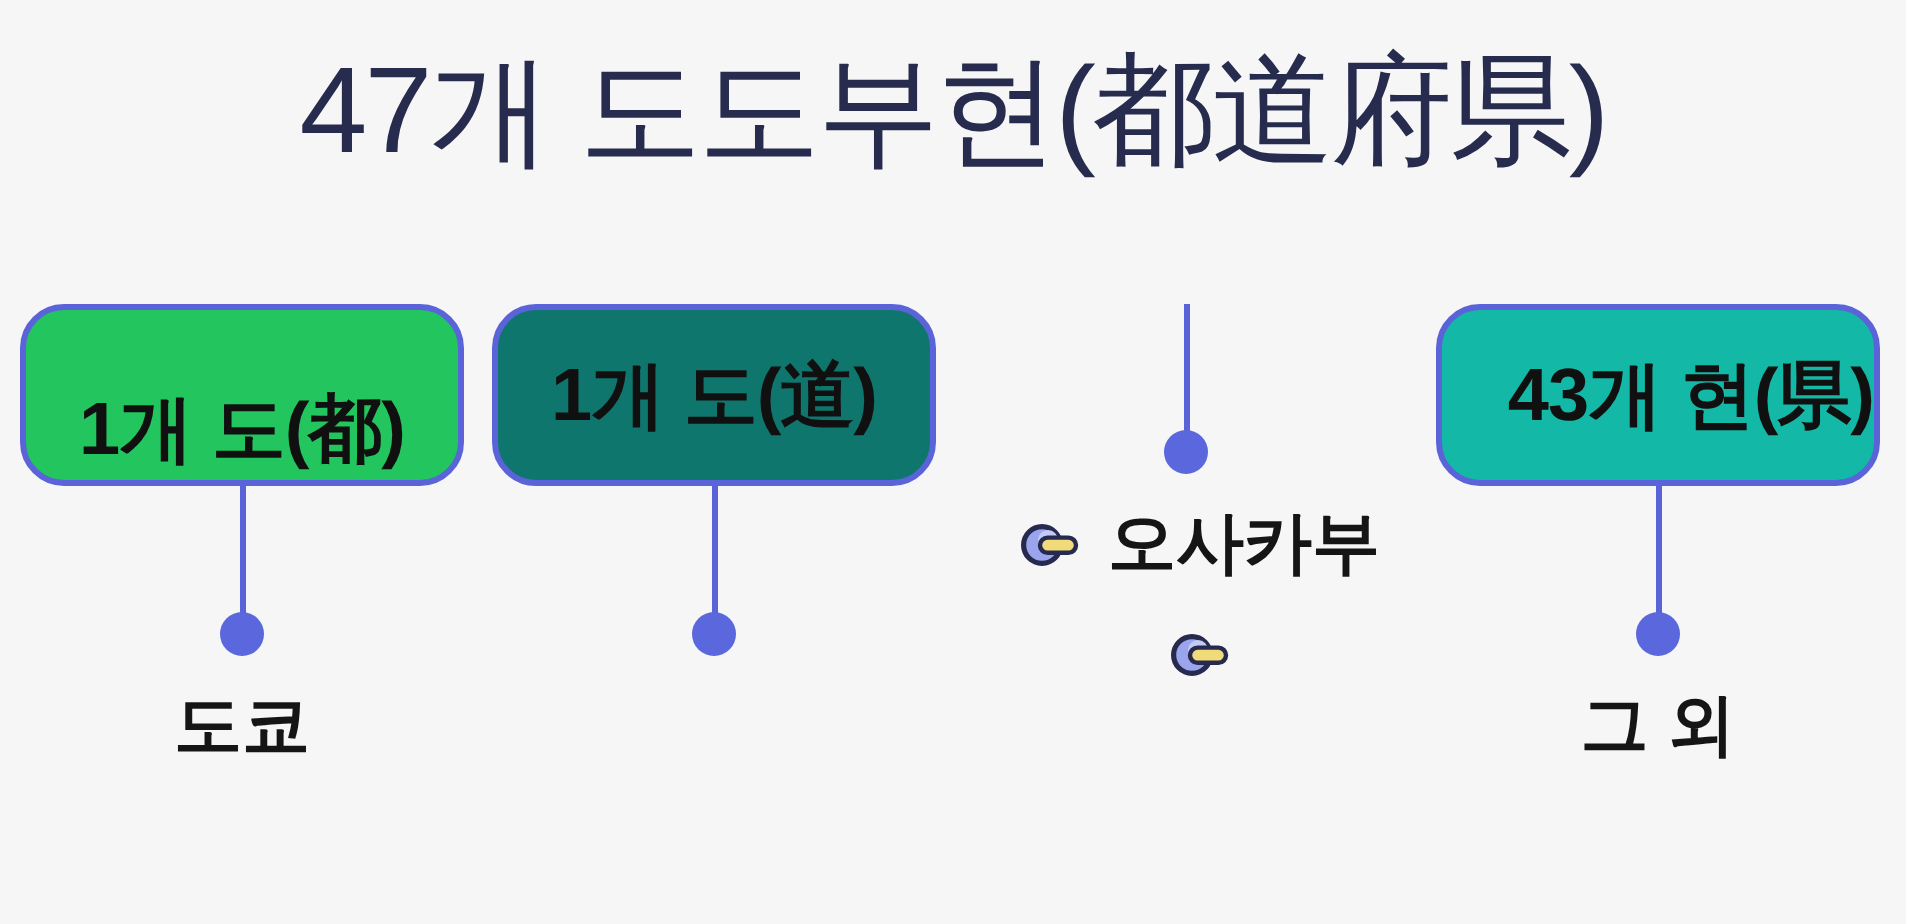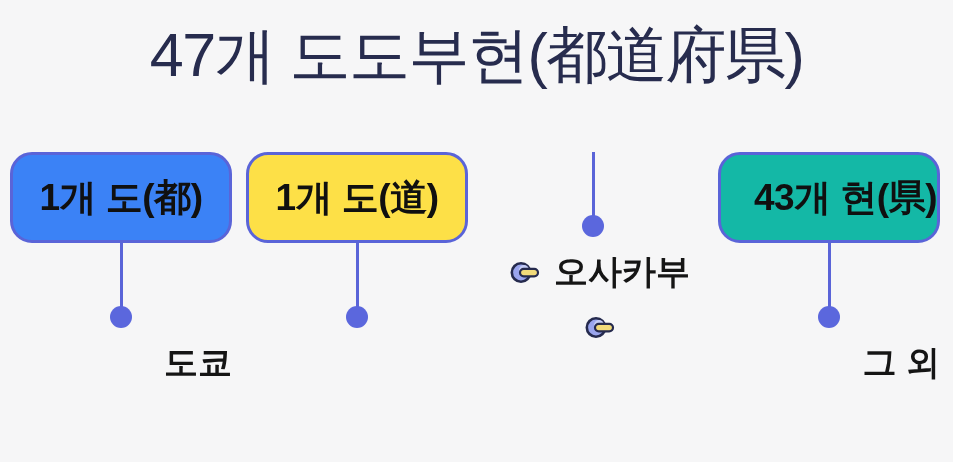--- a/index.html
+++ b/index.html
@@ -66,21 +66,21 @@
     width: 22px;
     height: 22px;
     margin-top: -1px;
     border-radius: 50%;
     background: var(--dot);
   }
   .items {
     margin-top: 12px;
     display: flex;
     flex-direction: column;
-    align-items: flex-end;
+    align-items: center;
     gap: 19px;
   }
   .items.left {
     align-items: center;
     padding-left: 14px;
   }
   .item {
     display: flex;
     align-items: center;
     gap: 13px;
@@ -91,36 +91,36 @@
   }
   .item svg { flex: 0 0 auto; display: block; }
 </style>
 </head>
 <body>
 
 <div class="page">
   <div class="title">47개 도도부현(都道府県)</div>
   <div class="diagram-row">
   <div class="column">
-    <div class="box" style="background: #3b82f6;">
+    <div class="box" style="background: #22c55e; align-items: flex-end;">
       <span>1개 도(都)</span>
     </div>
     <div class="connector">
       <div class="line"></div>
       <div class="dot"></div>
     </div>
     <div class="items">
           <div class="item">
             <span>도쿄</span>
           </div>
         </div>
   </div>
 
   <div class="column">
-    <div class="box" style="background: #fde047;">
+    <div class="box" style="background: #0f766e;">
       <span>1개 도(道)</span>
     </div>
     <div class="connector">
       <div class="line"></div>
       <div class="dot"></div>
     </div>
   </div>
 
   <div class="column">
     <div class="connector">

